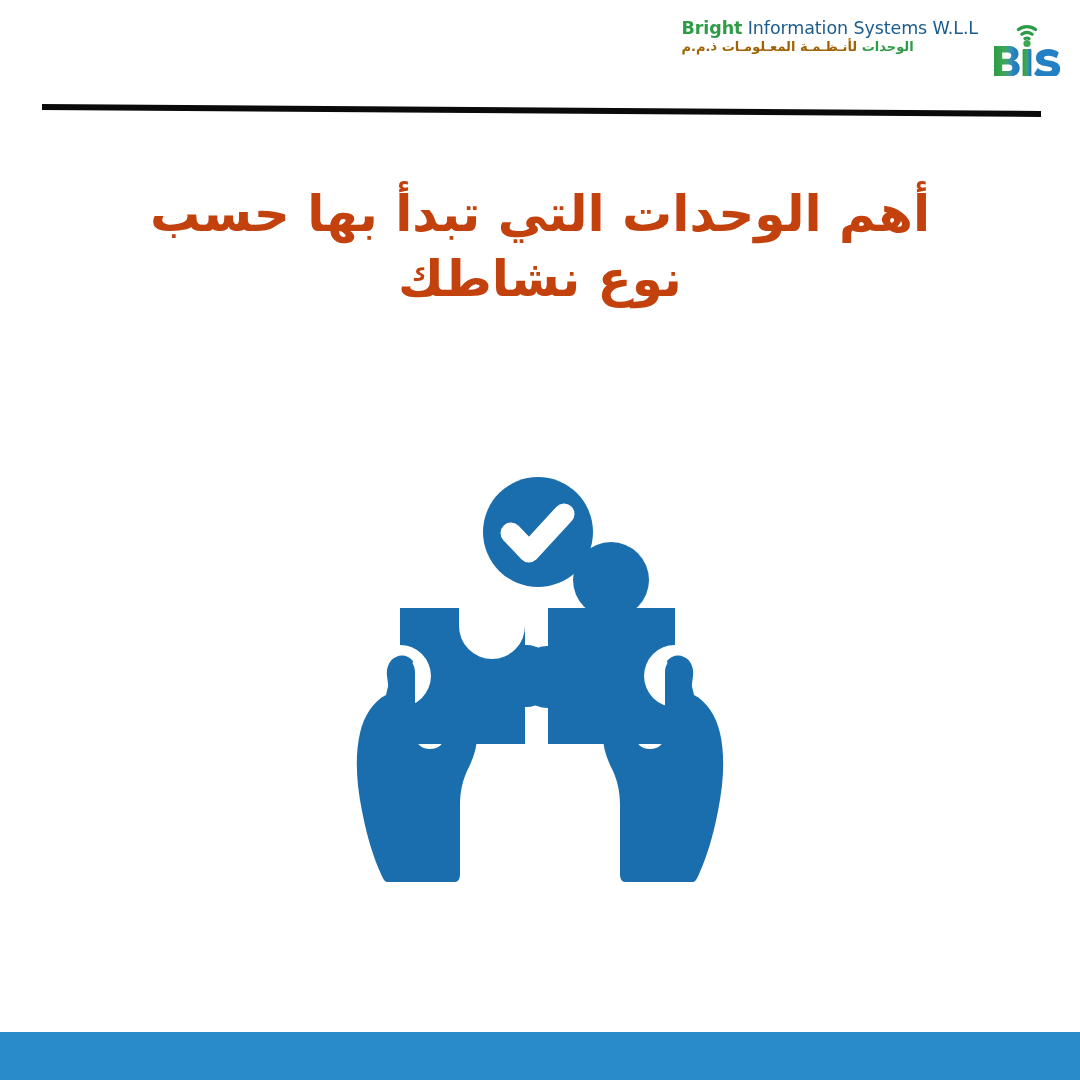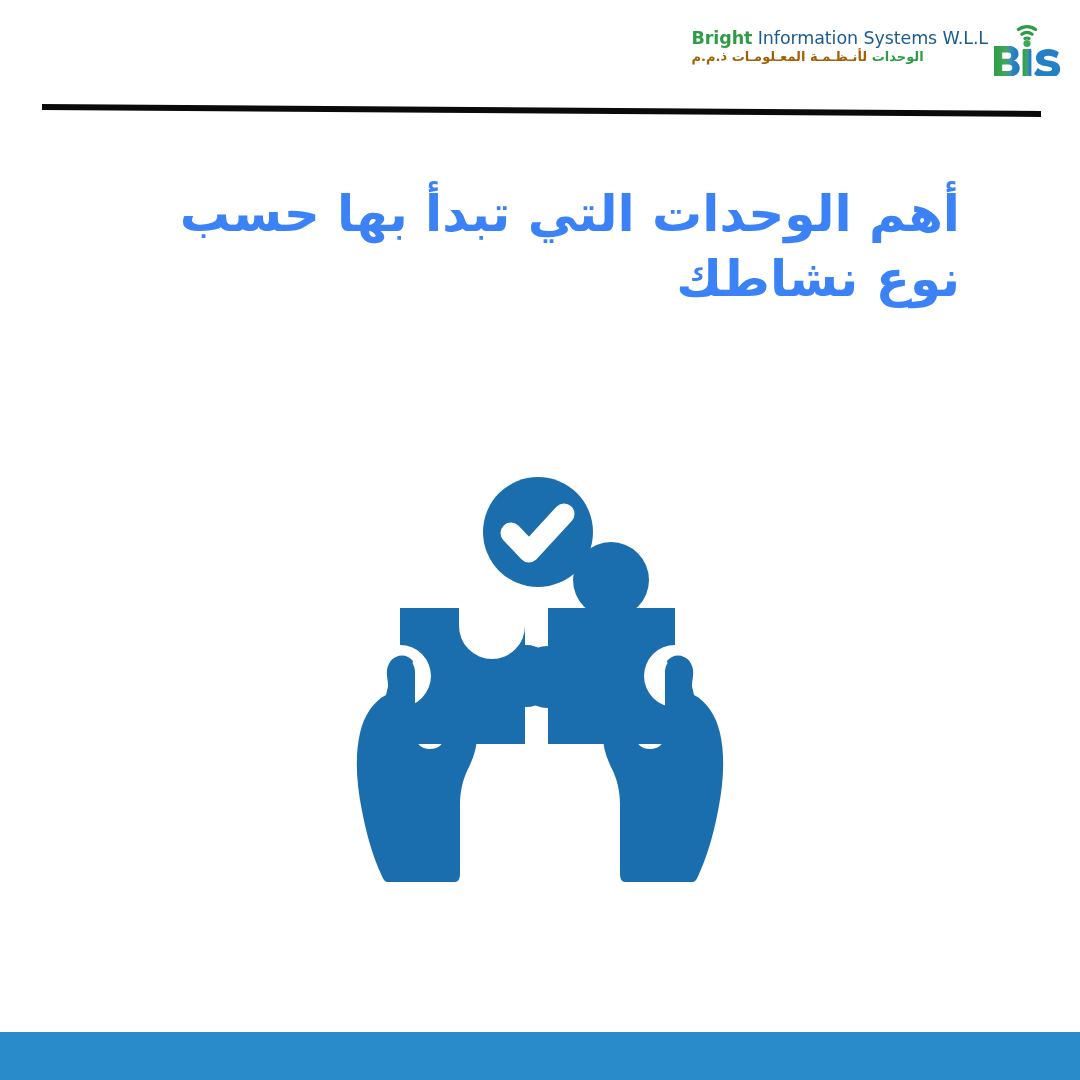--- a/index.html
+++ b/index.html
@@ -20,22 +20,22 @@
     overflow: hidden;
   }
 
   
   .logo-block {
     position: absolute;
     top: 18px;
     right: 14px;
     display: flex;
     flex-direction: row-reverse;
-    align-items: center;
-    gap: 0;
+    align-items: flex-start;
+    gap: 10px;
     direction: ltr;
   }
 
   .logo-mark {
     position: relative;
     width: 78px;
     height: 58px;
     flex: 0 0 auto;
   }
 
@@ -96,23 +96,23 @@
     height: 26px;
   }
   .divider svg { display: block; }
 
   
   .title {
     position: absolute;
     left: 120px;
     right: 120px;
     top: 182px;
-    text-align: right;
+    text-align: center;
     direction: rtl;
-    color: #3b82f6;
+    color: #c2410c;
     font-family: "DejaVu Sans", "Liberation Sans", sans-serif;
     font-weight: 700;
     font-size: 50px;
     line-height: 1.30;
     letter-spacing: 0px;
   }
 
   
   .illustration {
     position: absolute;

